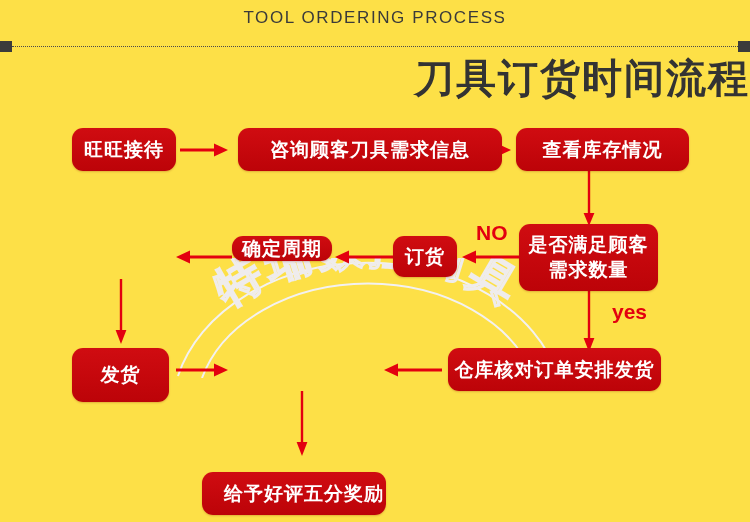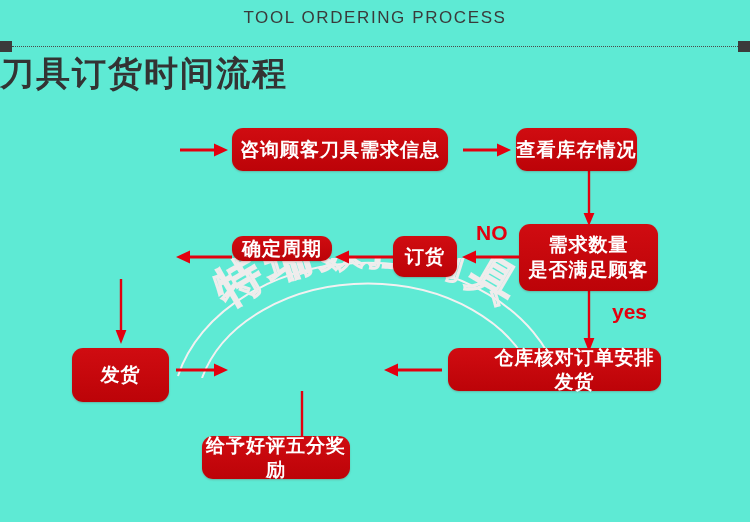--- a/index.html
+++ b/index.html
@@ -8,21 +8,21 @@
     padding: 0;
     background: #ffffff;
   }
   body {
     font-family: "Liberation Sans", "DejaVu Sans", sans-serif;
   }
   #canvas {
     position: relative;
     width: 750px;
     height: 522px;
-    background: #5eead4;
+    background: #fde047;
     overflow: hidden;
   }
 
   
   .eng-title {
     position: absolute;
     left: 0;
     top: 8px;
     width: 750px;
     text-align: center;
@@ -55,22 +55,22 @@
     background: #3b3b3b;
   }
   .divider .cap.left { left: 0; }
   .divider .cap.right { right: 0; }
 
   .cn-title {
     position: absolute;
     left: 0;
     top: 51px;
     width: 750px;
-    text-align: left;
-    font-size: 34px;
+    text-align: right;
+    font-size: 40px;
     font-weight: bold;
     color: #333333;
     letter-spacing: 2px;
     white-space: nowrap;
   }
 
   
   .watermark {
     position: absolute;
     left: 168px;
@@ -140,50 +140,51 @@
         <path id="wmArc" d="M 10,118 A 196,150 0 0 1 390,118" fill="none"></path>
       </defs>
       <path d="M 10,118 A 196,150 0 0 1 390,118" fill="none" stroke="#f3f1f1" stroke-width="2"></path>
       <path d="M 34,120 A 172,128 0 0 1 366,120" fill="none" stroke="#f3f1f1" stroke-width="2"></path>
       <text font-size="46" font-weight="bold" fill="none" stroke="#efecec" stroke-width="1.6" font-family="'Liberation Sans', sans-serif" letter-spacing="4">
         <textPath href="#wmArc" startOffset="50%" text-anchor="middle">特瑞数控刀具</textPath>
       </text>
     </svg>
   </div>
 
+  <div class="node" style="left:72px; top:128px; width:104px; height:43px;">旺旺接待</div>
 
   <div class="arrow" style="left:180px; top:142px;">
     <svg width="48" height="16" viewBox="0 0 48 16">
       <line x1="0" y1="8" x2="36" y2="8" stroke="#E3000F" stroke-width="3"></line>
       <polygon points="34,1.5 48,8 34,14.5" fill="#E3000F"></polygon>
     </svg>
   </div>
 
-  <div class="node" style="left:232px; top:128px; width:216px; height:43px;">咨询顾客刀具需求信息</div>
+  <div class="node" style="left:238px; top:128px; width:264px; height:43px;">咨询顾客刀具需求信息</div>
 
   <div class="arrow" style="left:463px; top:142px;">
     <svg width="48" height="16" viewBox="0 0 48 16">
       <line x1="0" y1="8" x2="36" y2="8" stroke="#E3000F" stroke-width="3"></line>
       <polygon points="34,1.5 48,8 34,14.5" fill="#E3000F"></polygon>
     </svg>
   </div>
 
-  <div class="node" style="left:516px; top:128px; width:121px; height:43px;">查看库存情况</div>
+  <div class="node" style="left:516px; top:128px; width:173px; height:43px;">查看库存情况</div>
 
   <div class="arrow" style="left:582px; top:171px;">
     <svg width="14" height="56" viewBox="0 0 14 56">
       <line x1="7" y1="0" x2="7" y2="44" stroke="#E3000F" stroke-width="2.4"></line>
       <polygon points="1.6,42 7,55 12.4,42" fill="#E3000F"></polygon>
     </svg>
   </div>
 
   <div class="node two-line" style="left:519px; top:224px; width:139px; height:67px;">
     <div>
+      <div>是否满足顾客</div>
       <div>需求数量</div>
-      <div>是否满足顾客</div>
     </div>
   </div>
 
   <div class="edge-label" style="left:476px; top:221px;">NO</div>
 
   <div class="arrow" style="left:458px; top:249px;">
     <svg width="62" height="16" viewBox="0 0 62 16">
       <line x1="62" y1="8" x2="16" y2="8" stroke="#E3000F" stroke-width="3"></line>
       <polygon points="18,1.5 4,8 18,14.5" fill="#E3000F"></polygon>
     </svg>
@@ -234,24 +235,24 @@
   </div>
 
 
   <div class="arrow" style="left:380px; top:362px;">
     <svg width="62" height="16" viewBox="0 0 62 16">
       <line x1="62" y1="8" x2="16" y2="8" stroke="#E3000F" stroke-width="3"></line>
       <polygon points="18,1.5 4,8 18,14.5" fill="#E3000F"></polygon>
     </svg>
   </div>
 
-  <div class="node" style="left:448px; top:348px; width:213px; height:43px;padding-left:40px;">仓库核对订单安排发货</div>
+  <div class="node" style="left:448px; top:348px; width:213px; height:43px;">仓库核对订单安排发货</div>
 
   <div class="arrow" style="left:295px; top:391px;">
     <svg width="14" height="66" viewBox="0 0 14 66">
       <line x1="7" y1="0" x2="7" y2="53" stroke="#E3000F" stroke-width="2.4"></line>
       <polygon points="1.6,51 7,65 12.4,51" fill="#E3000F"></polygon>
     </svg>
   </div>
 
-  <div class="node" style="left:202px; top:436px; width:148px; height:43px;">给予好评五分奖励</div>
+  <div class="node" style="left:202px; top:472px; width:184px; height:43px;padding-left:20px;">给予好评五分奖励</div>
 
 </div>
 
 </body></html>

